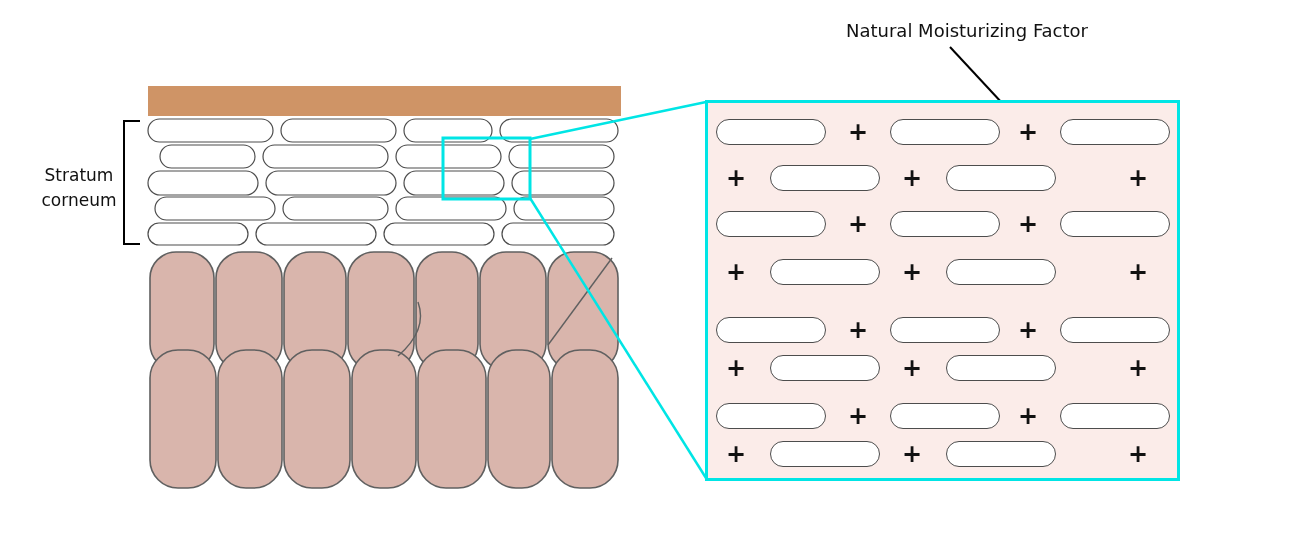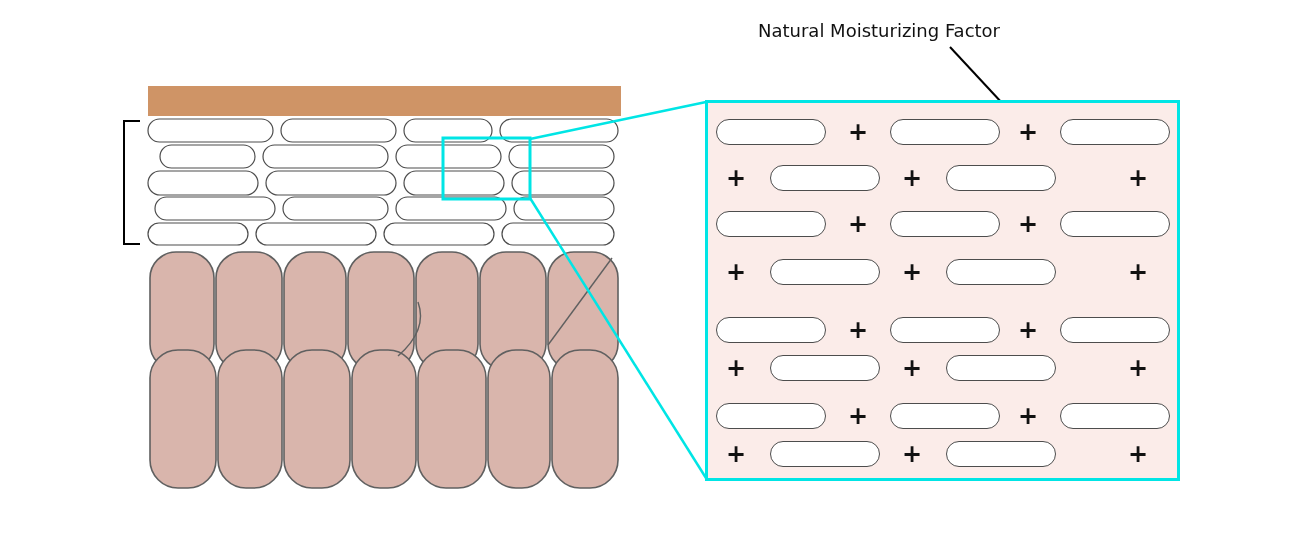--- a/index.html
+++ b/index.html
@@ -22,21 +22,21 @@
   .hl-rect     { fill:none; stroke:var(--cyan,#00e5e5); stroke-width:3; }
   .hl-line     { stroke:var(--cyan,#00e5e5); stroke-width:2.5; }
   .arrow-line  { stroke:#000; stroke-width:2; }
 
   .label-stratum {
     position:absolute; left:26px; top:163px; width:106px;
     text-align:center; font-size:17px; line-height:1.45;
   }
   .label-nmf {
     position:absolute; left:758px; top:20px; width:330px;
-    text-align:left; font-size:18px;
+    text-align:right; font-size:18px;
   }
   .inset-box {
     position:absolute; left:705px; top:100px; width:475px; height:381px;
     border:3px solid var(--cyan,#00e5e5);
     background:var(--inset-bg,#fbece9);
   }
   .nmf-pill {
     position:absolute; height:26px; border-radius:13px;
     background:var(--corneo-fill,#fff);
     border:1.5px solid var(--corneo-stroke,#4d4d4d);
@@ -107,20 +107,21 @@
     <path class="bracket" d="M140,121 L124,121 L124,244 L140,244"></path>
 
     <rect class="hl-rect" x="443" y="138" width="87" height="61"></rect>
 
     <line class="hl-line" x1="530" y1="139" x2="706" y2="102"></line>
     <line class="hl-line" x1="530" y1="198" x2="706" y2="478"></line>
 
     <line class="arrow-line" x1="950" y1="47" x2="1016" y2="118" marker-end="url(#ah)"></line>
   </svg>
 
+  <div class="label-stratum">Stratum corneum</div>
 
   <div class="label-nmf">Natural Moisturizing Factor</div>
 
   <div class="inset-box">
     <div id="inset-content" style="position:absolute; inset:0;">
         <div class="nmf-pill" style="left: 8px; top: 16px; width: 110px;"></div>
         <div class="nmf-plus" style="left: 139px; top: 16px;">+</div>
         <div class="nmf-pill" style="left: 182px; top: 16px; width: 110px;"></div>
         <div class="nmf-plus" style="left: 309px; top: 16px;">+</div>
         <div class="nmf-pill" style="left: 352px; top: 16px; width: 110px;"></div>

